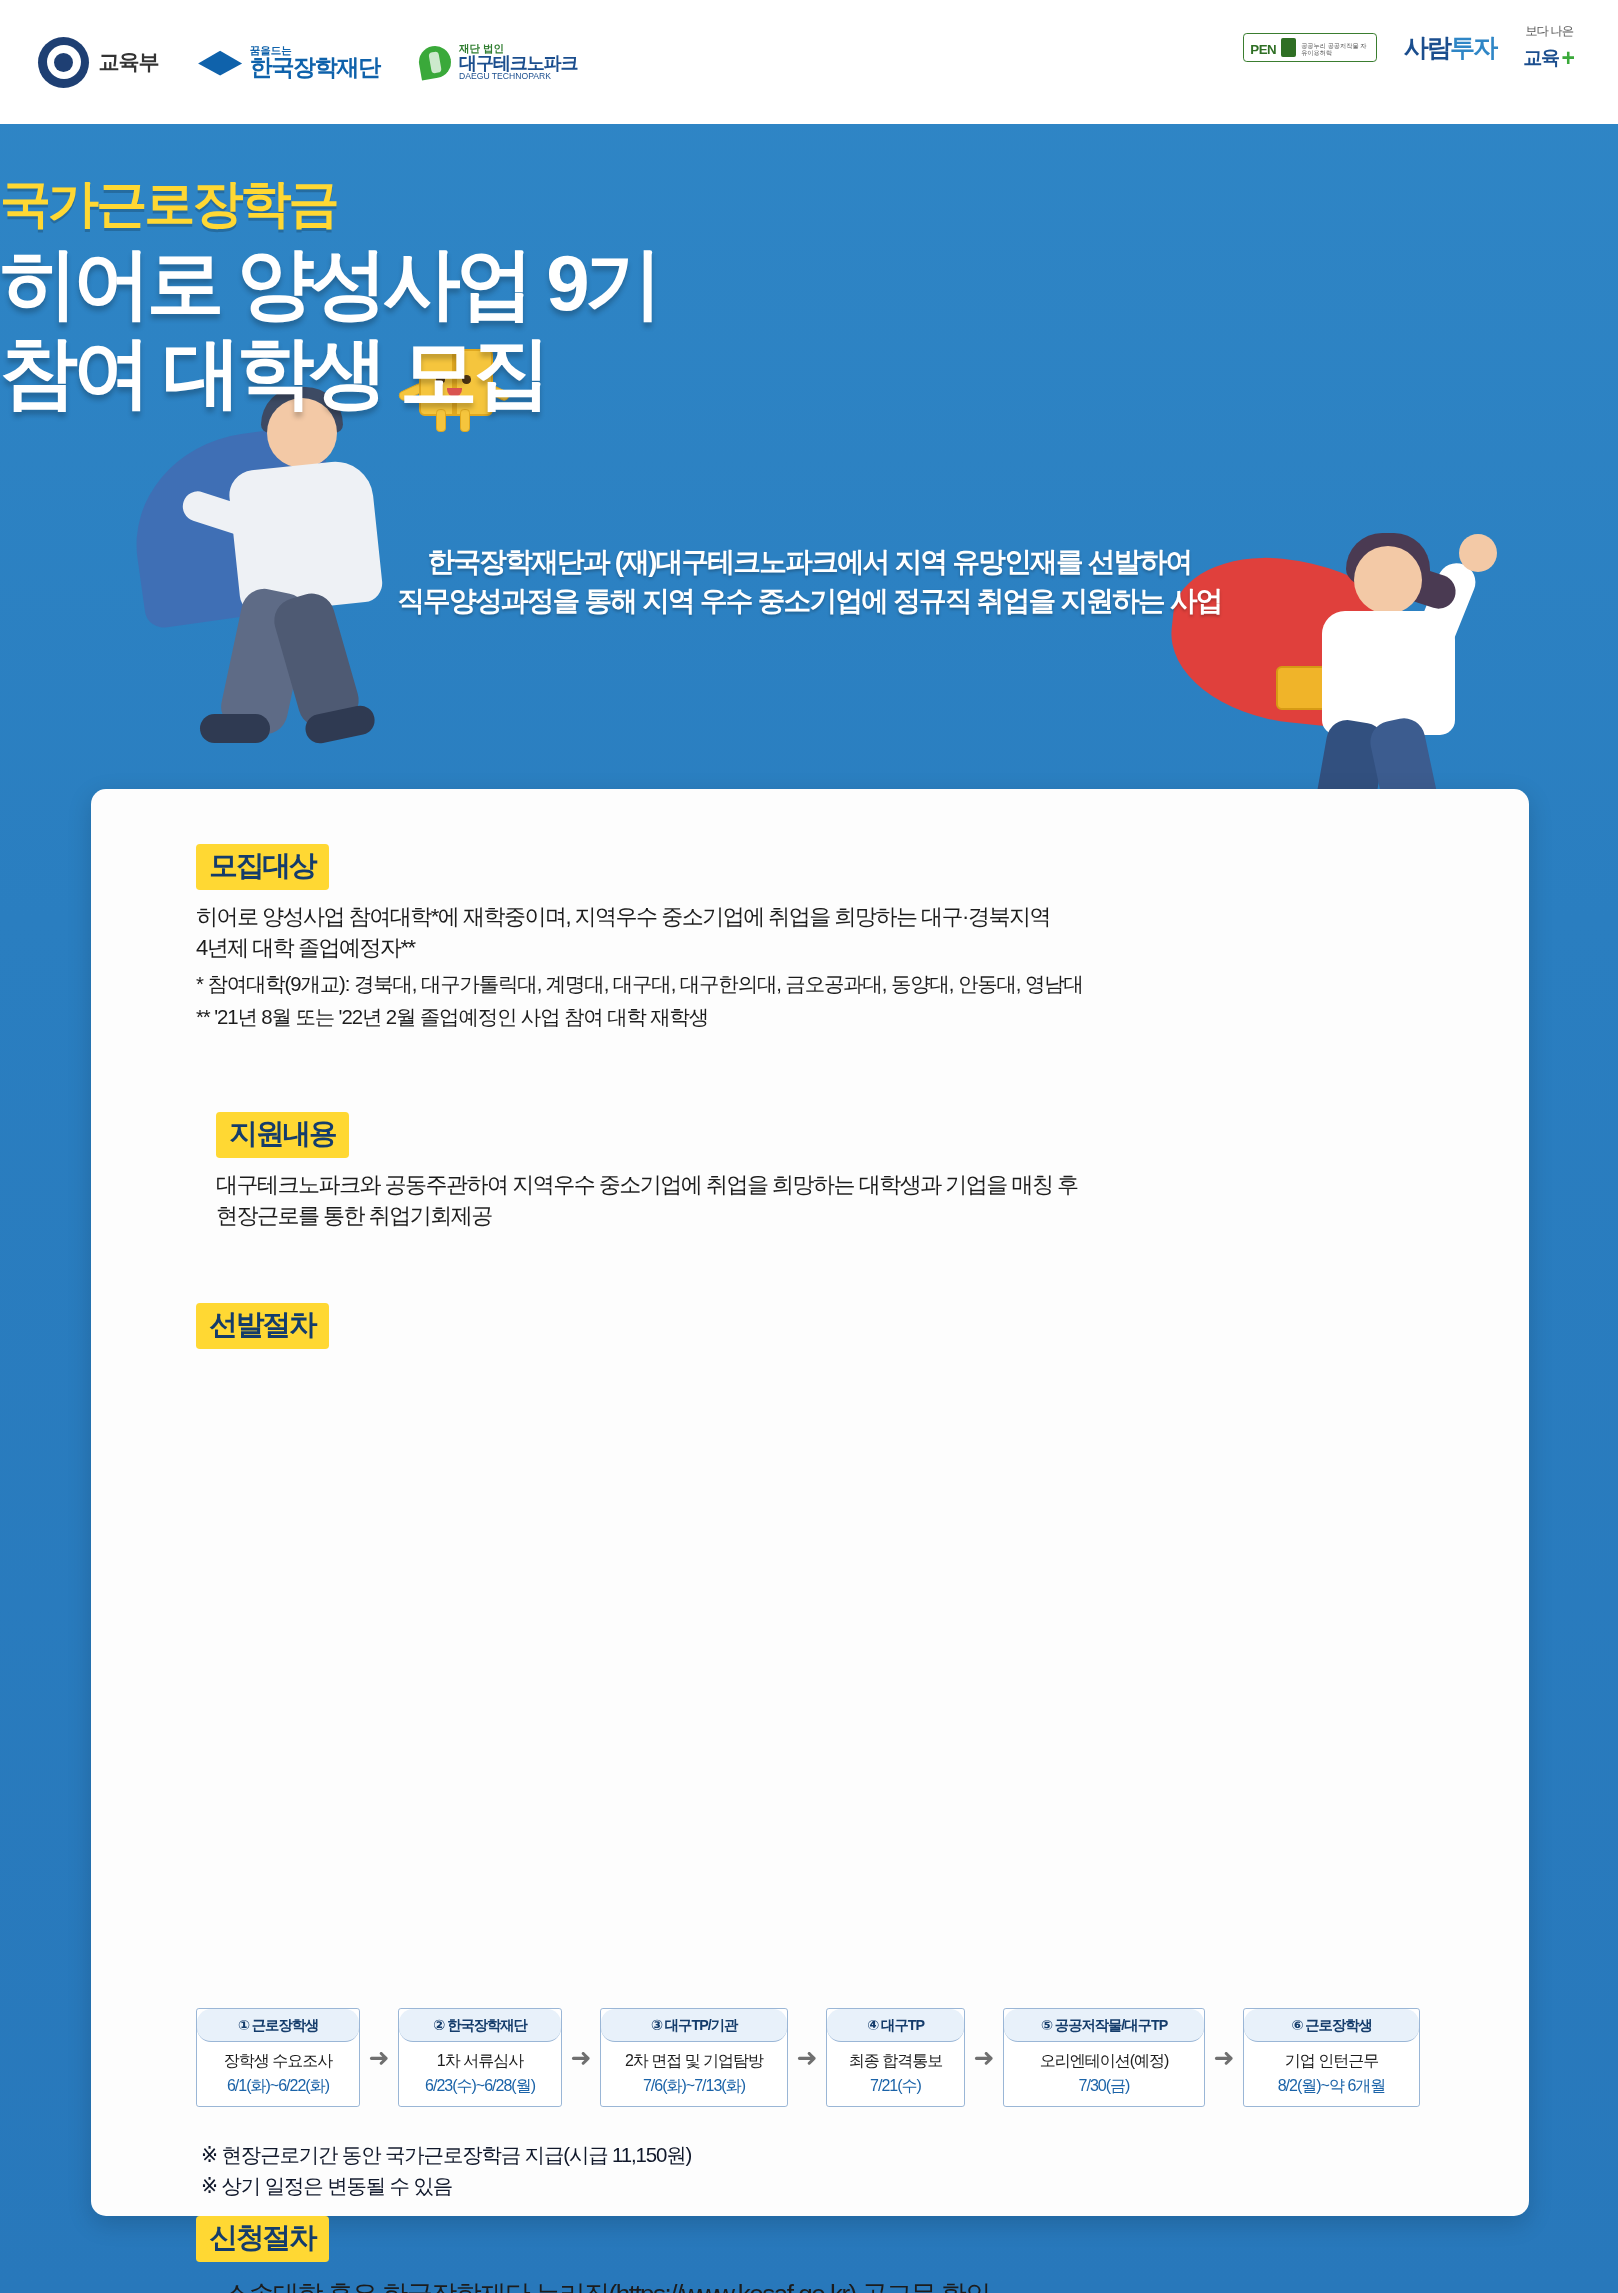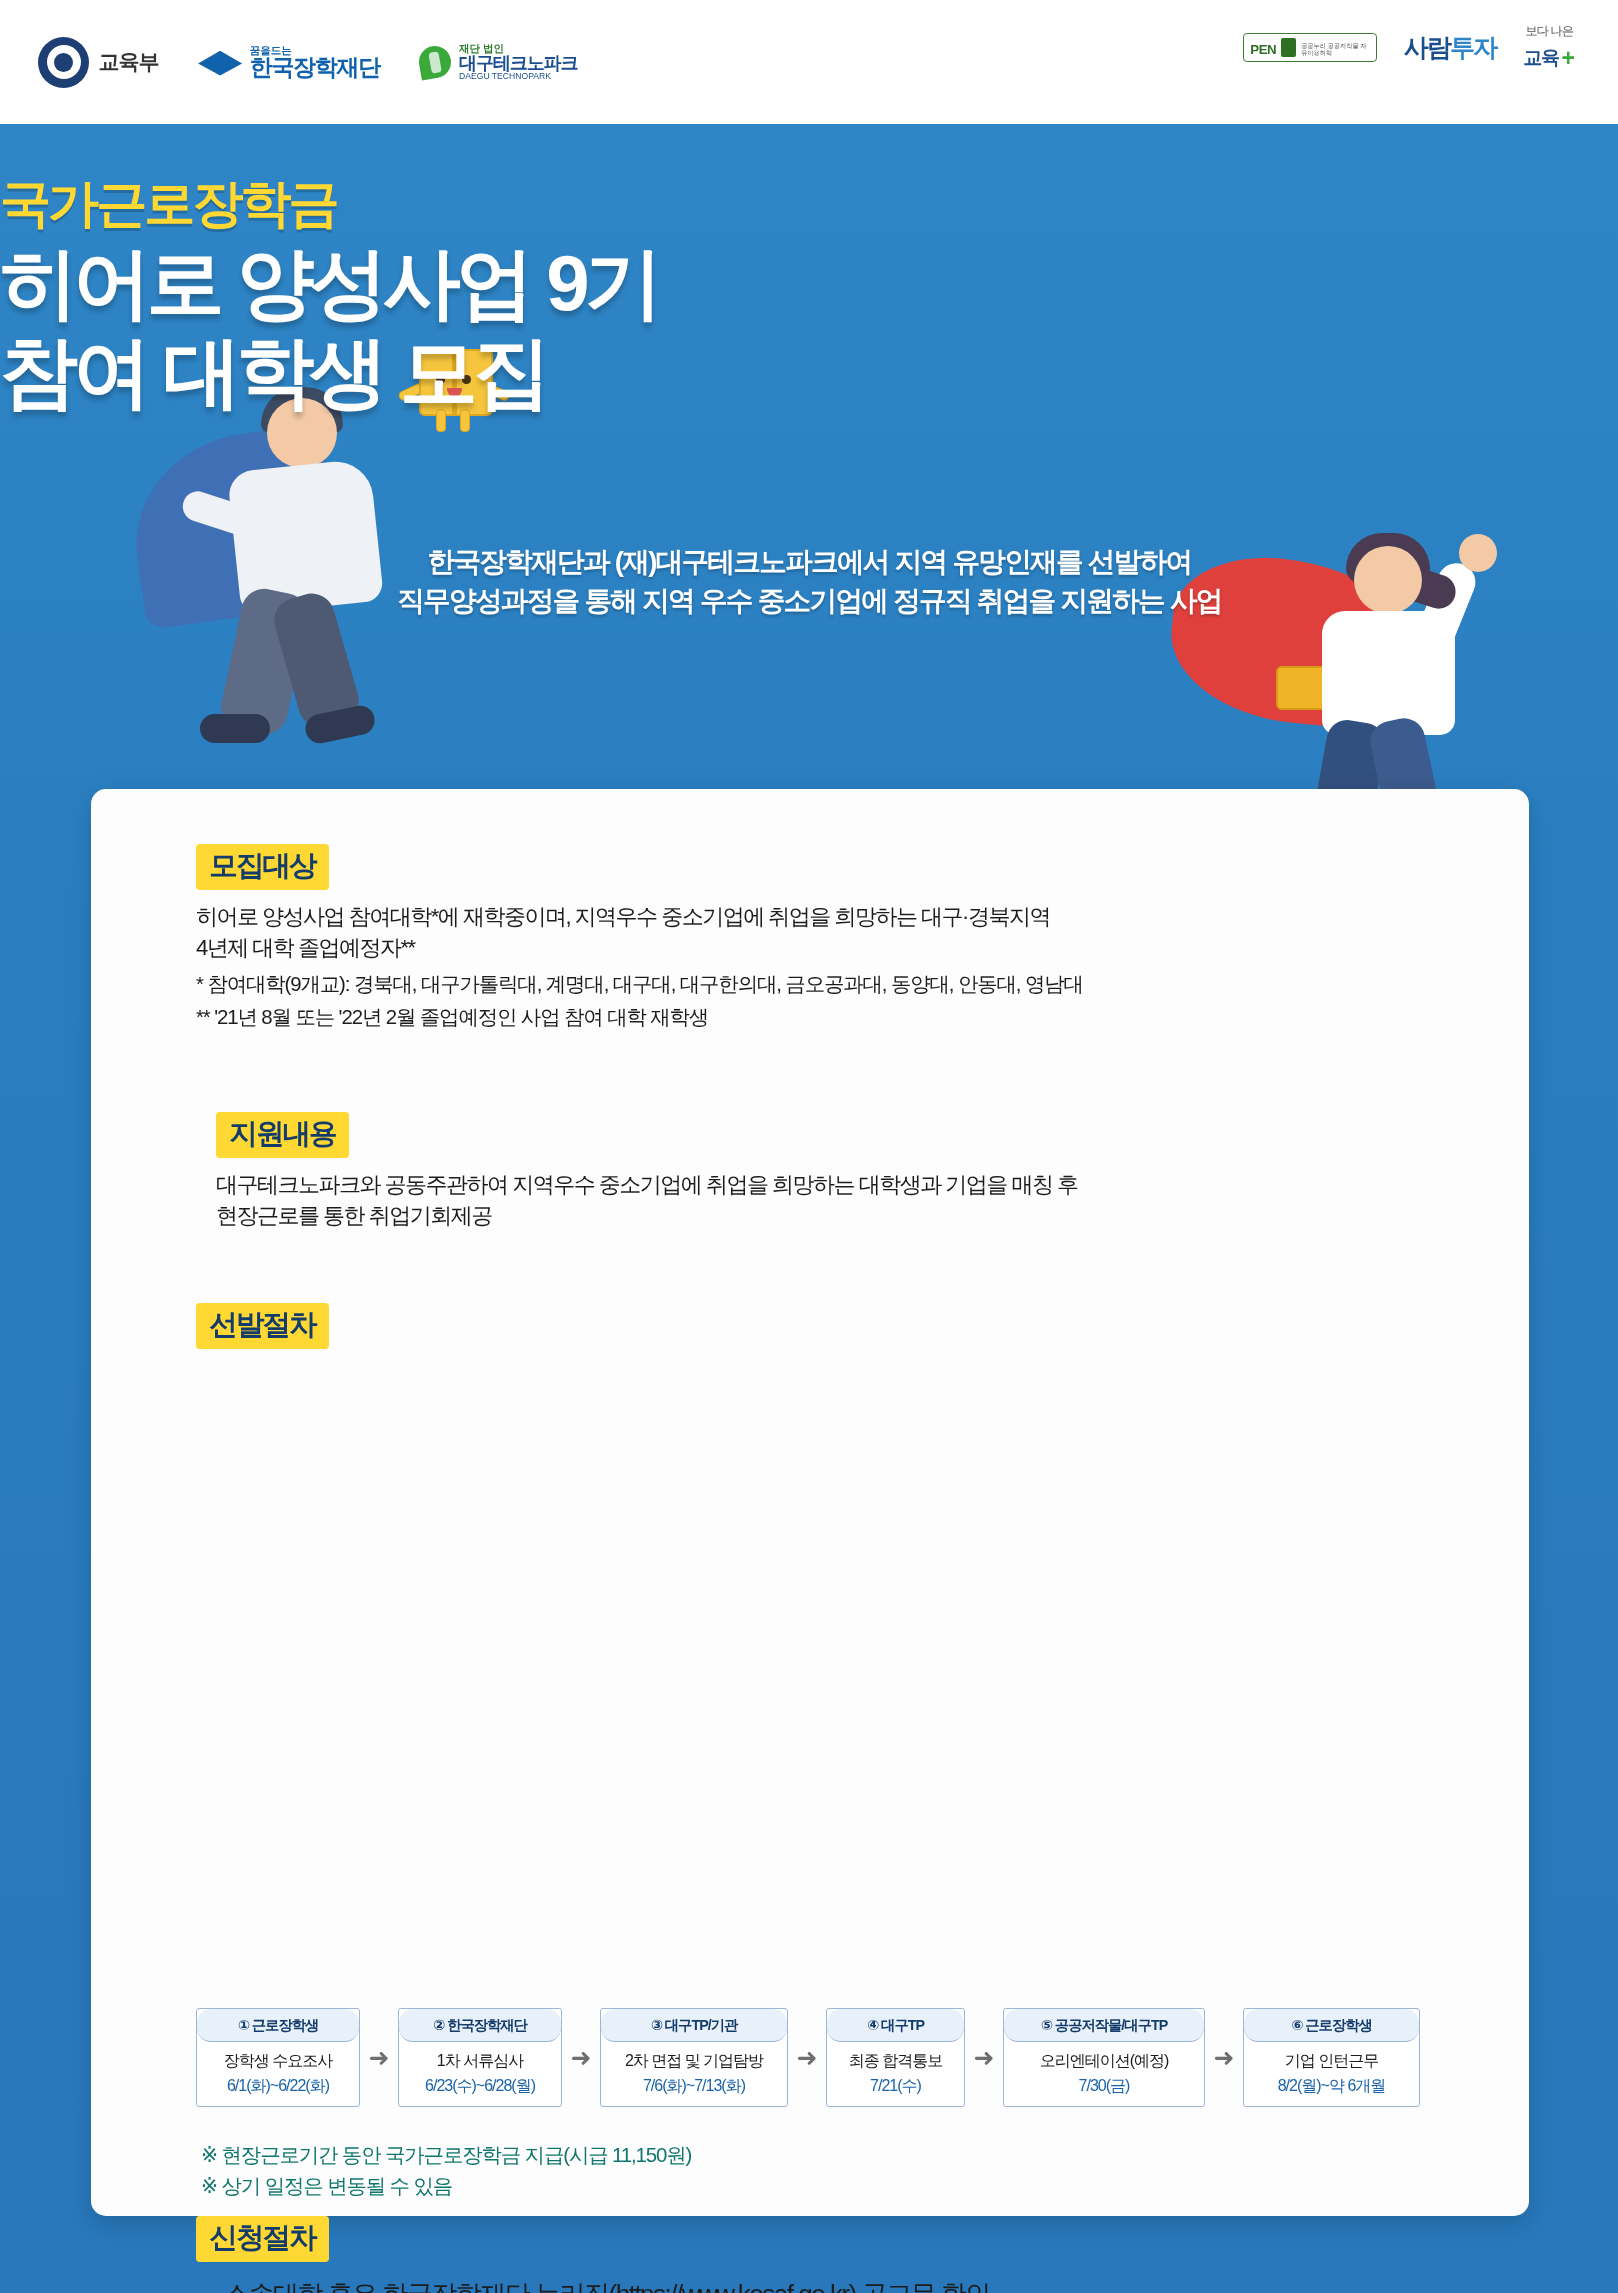--- a/index.html
+++ b/index.html
@@ -181,21 +181,21 @@
   .step .bd{
     padding:8.6px 3.8px 9.5px 3.8px;text-align:center;letter-spacing:-1px;
   }
   .step .bd .l1{font-size:16px;color:#1c1c1c;white-space:nowrap;}
   .step .bd .l2{font-size:16px;color:#1b63a8;margin-top:3.8px;white-space:nowrap;}
   .arrow{
     width:38px;display:flex;align-items:center;justify-content:center;
     color:#6f6f6f;font-size:25px;
   }
   .flow-notes{position:absolute;left:110px;top:1351px;}
-  .flow-notes div{font-size:20.4px;color:#0f766e;letter-spacing:-1.1px;line-height:1.5;}
+  .flow-notes div{font-size:20.4px;color:#0f172a;letter-spacing:-1.1px;line-height:1.5;}
 
   .dash{margin-left:120px;font-size:26px;color:#1c1c1c;letter-spacing:-1.5px;line-height:1.5;}
 </style>
 </head>
 <body>
 
 <div class="poster">
 
   <div class="logobar">
     <div class="logo-left">

